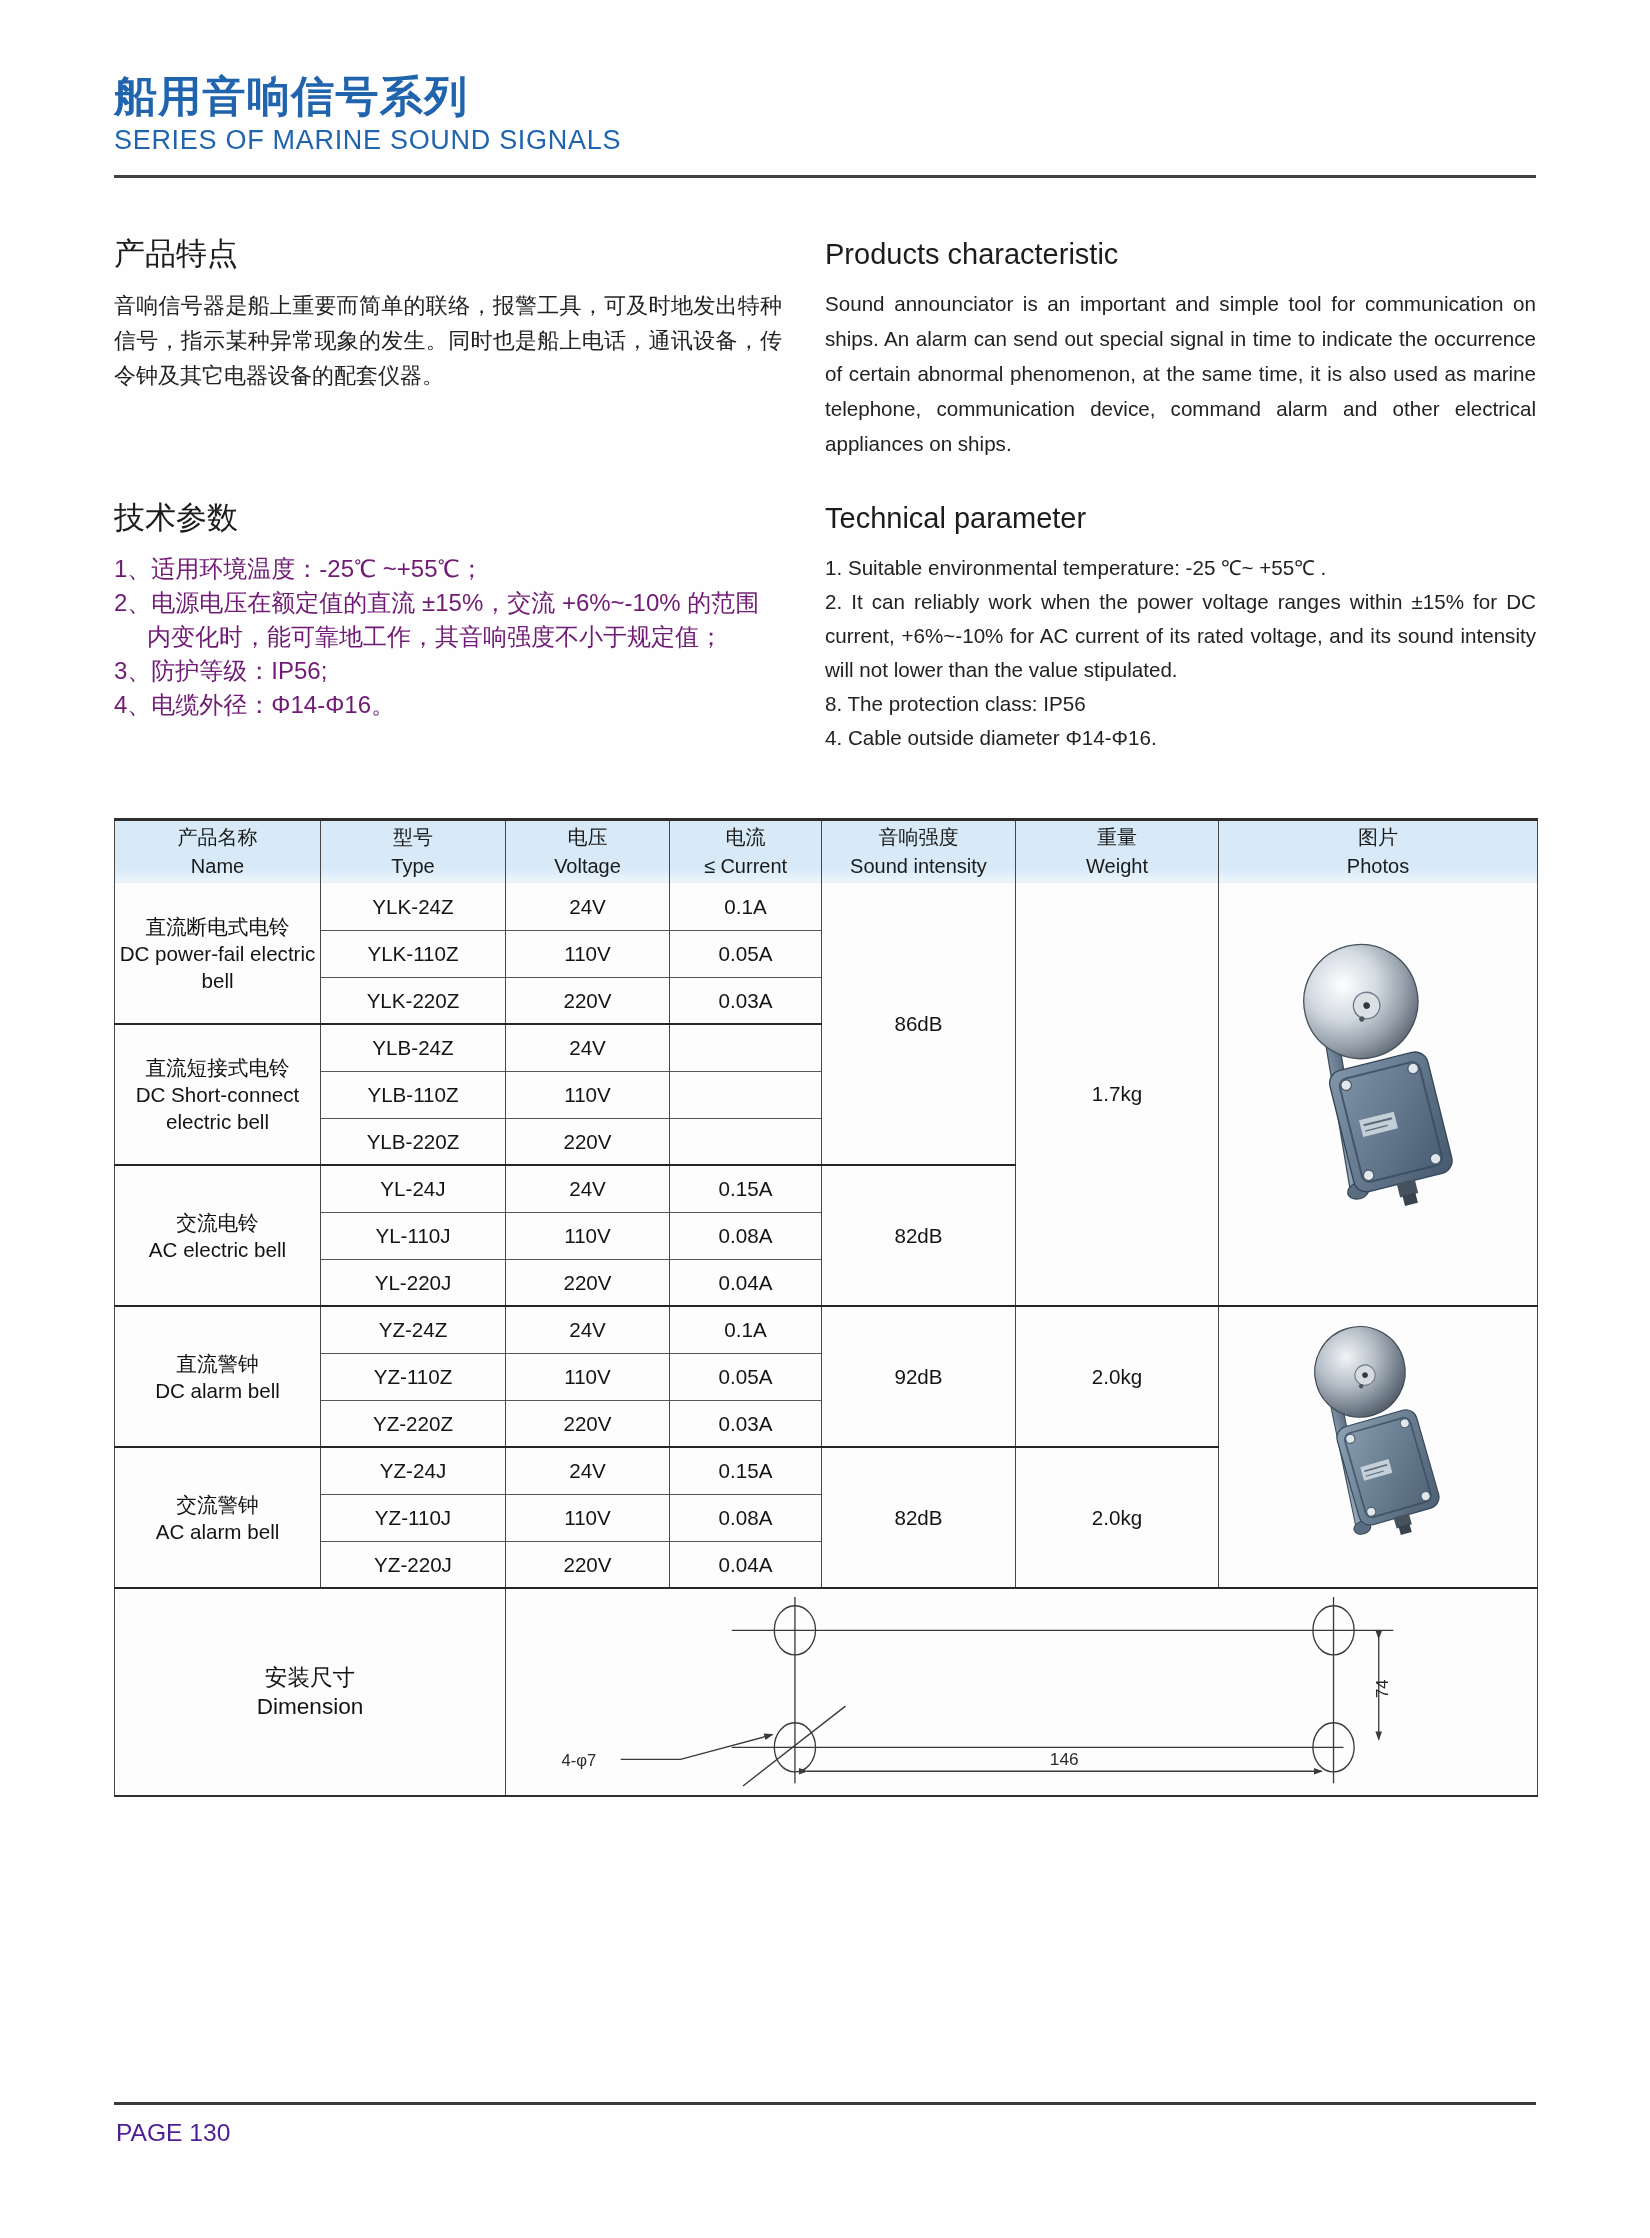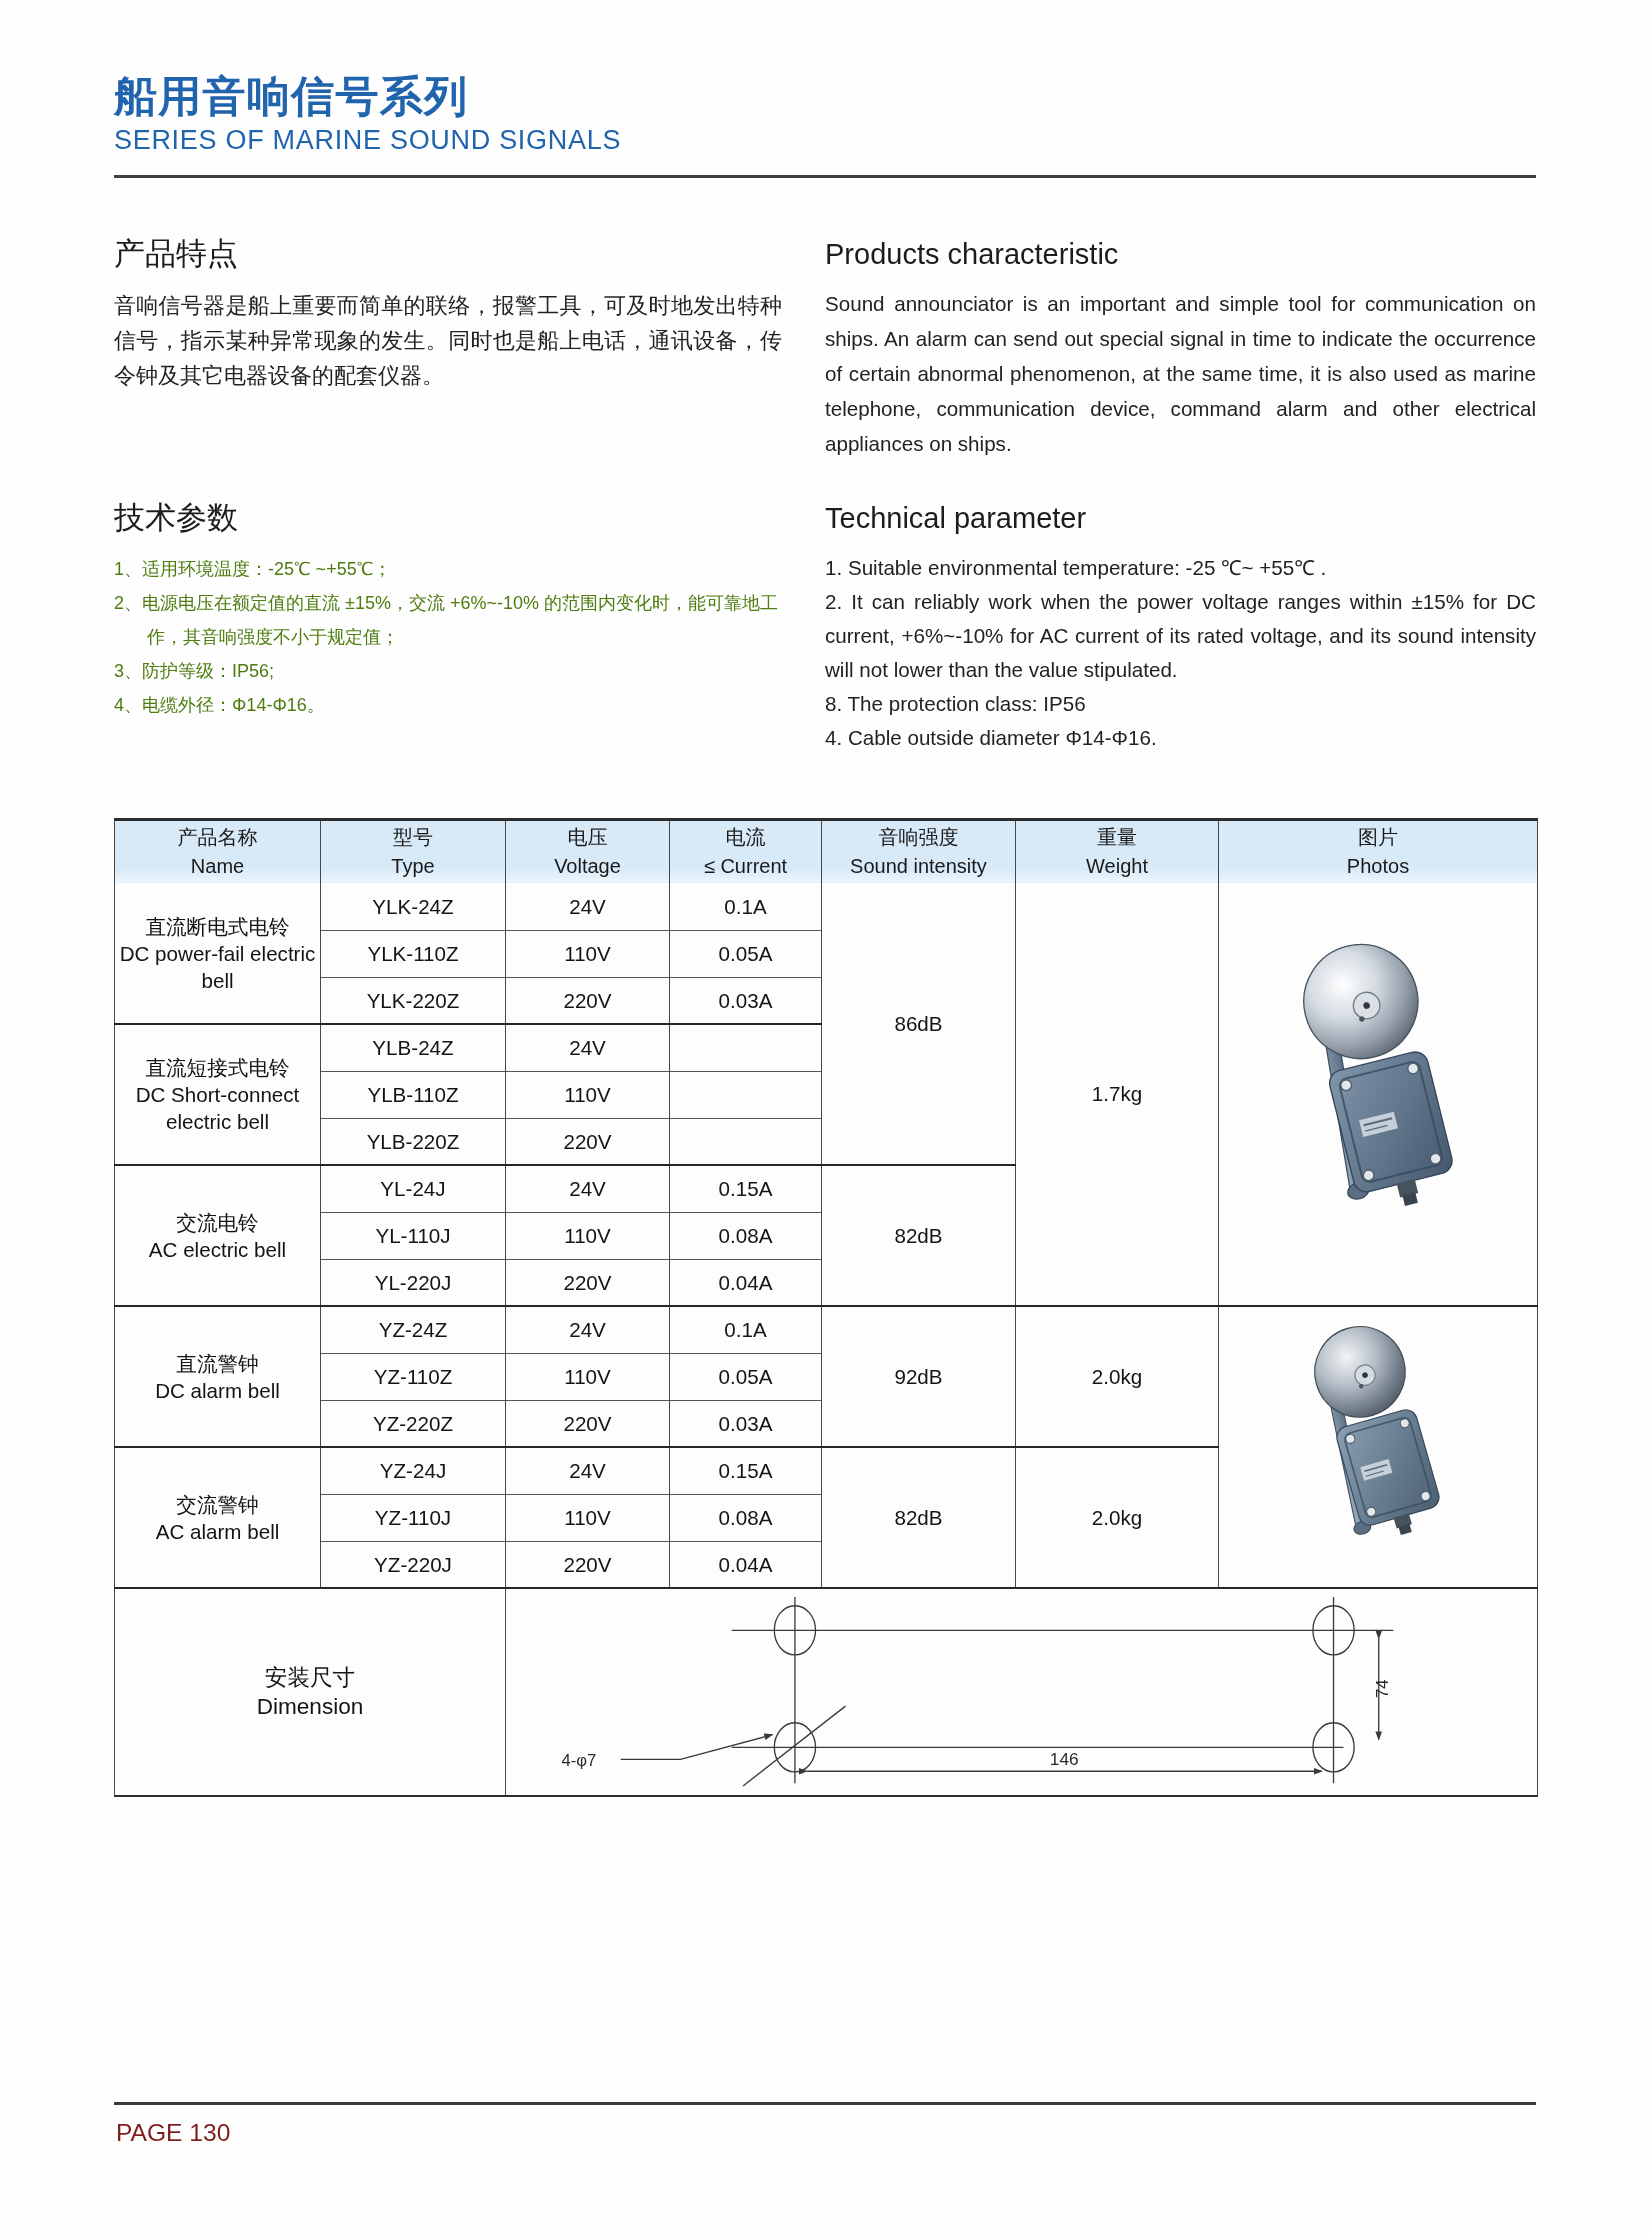--- a/index.html
+++ b/index.html
@@ -14,21 +14,21 @@
               color:#2164ae; letter-spacing:0.7px; }
   .rule { margin-top:18.6px; height:2.7px; background:#414141; }
 
   
   .sections { margin-top:58px; display:grid; grid-template-columns:668px 1fr;
               column-gap:43px; row-gap:39px; }
   .sec-h-zh { font-size:31px; line-height:36px; font-weight:500; color:#1c1c1c; margin-bottom:16px; }
   .sec-h-en { font-size:29px; line-height:36px; font-weight:500; color:#1c1c1c; margin-bottom:14.6px; }
   .body-zh { font-size:22px; line-height:35px; text-align:justify; color:#222; }
   .body-en { font-size:20.6px; line-height:35px; text-align:justify; color:#222; }
-  .tech-list-zh div { font-size:18px; line-height:34px; color:#4d7c0f; }
+  .tech-list-zh div { font-size:24px; line-height:34px; color:#701a75; }
   .tech-list-zh .hang { padding-left:33px; text-indent:-33px; }
   .tech-list-en div { font-size:20.6px; line-height:34px; color:#222; text-align:justify; }
 
   
   .spec-table { margin-top:63px; width:1421px; border-collapse:collapse; table-layout:fixed;
                 border-top:3.3px solid #2e2e2e; border-bottom:2.7px solid #2e2e2e;
                 border-left:0.7px solid #9a9a9a; border-right:0.7px solid #9a9a9a; }
   .spec-table th, .spec-table td { border-left:1.3px solid #474747; border-right:1.3px solid #474747;
                 vertical-align:middle; text-align:center; }
   .spec-table th { background:linear-gradient(#d8eaf8 78%, #eef6fc);
@@ -41,21 +41,21 @@
   td.name-cell .zh { display:block; font-size:20.6px;text-align:center; }
   td.name-cell .en { display:block; font-size:20.6px; }
   td.photo-cell { padding:4px 0; }
   tr.dim-row { height:204px; }
   tr.dim-row td { border-top:2.7px solid #262626; }
   td.dim-label { line-height:29px; font-size:22.6px;border-radius:28px; }
   td.dim-draw { padding:0; }
 
   
   .footer-rule { position:absolute; left:114px; right:114px; top:2102px; height:3.3px; background:#3a3a3a; }
-  .footer-text { position:absolute; left:116px; top:2119px; font-size:24.6px; color:#7f1d1d; }
+  .footer-text { position:absolute; left:116px; top:2119px; font-size:24.6px; color:#4c1d95; }
 
   svg text { font-family:"Liberation Sans", sans-serif; }
 </style>
 </head>
 <body>
 
 <div class="page">
   <div class="content">
 
     <div class="title-zh">船用音响信号系列</div>

